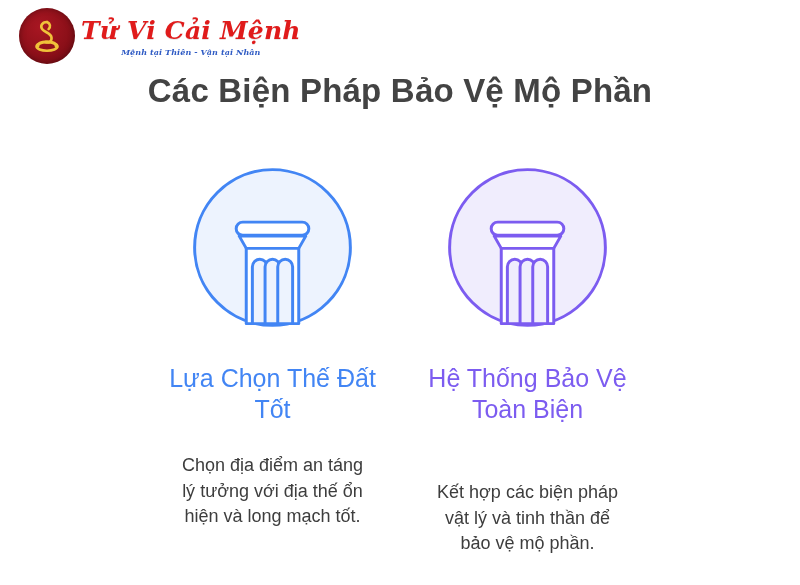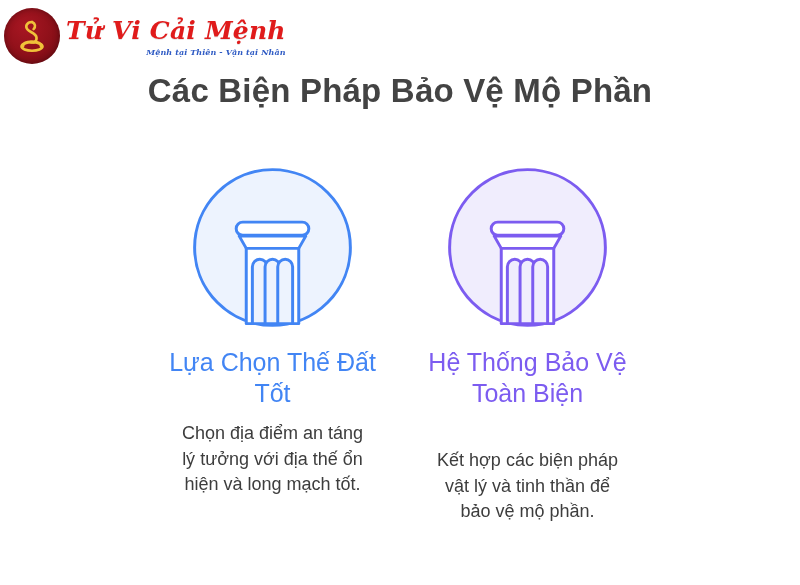--- a/index.html
+++ b/index.html
@@ -12,21 +12,21 @@
     height: 585px;
     position: relative;
     overflow: hidden;
     font-family: "Liberation Sans", sans-serif;
     -webkit-font-smoothing: antialiased;
   }
 
   
   .logo {
     position: absolute;
-    left: 4px;
+    left: 19px;
     top: 8px;
     display: flex;
     align-items: center;
     gap: 6px;
   }
   .logo-seal {
     width: 56px;
     height: 56px;
     border-radius: 50%;
     background: radial-gradient(circle at 38% 34%, #a81622 0%, #8d1019 55%, #6e0a12 100%);
@@ -56,21 +56,21 @@
   .logo-tagline {
     margin-top: 5px;
     font-family: "DejaVu Serif", serif;
     font-style: italic;
     font-weight: bold;
     font-size: 8px;
     line-height: 1;
     color: #2f5bc4;
     letter-spacing: 0.1px;
     white-space: nowrap;
-    text-align: right;
+    text-align: center;
   }
 
   
   .page-title {
     position: absolute;
     top: 72px;
     left: 0;
     width: 800px;
     text-align: center;
     font-size: 33px;
@@ -87,20 +87,21 @@
     width: 800px;
     display: flex;
     justify-content: center;
     align-items: flex-start;
   }
   .col {
     width: 255px;
     display: flex;
     flex-direction: column;
     align-items: center;
+    gap: 16px;
   }
   .icon-circle {
     width: 175px;
     height: 175px;
     display: block;
   }
   .col-heading {
     margin-top: 12px;
     font-size: 25px;
     line-height: 1.24;

